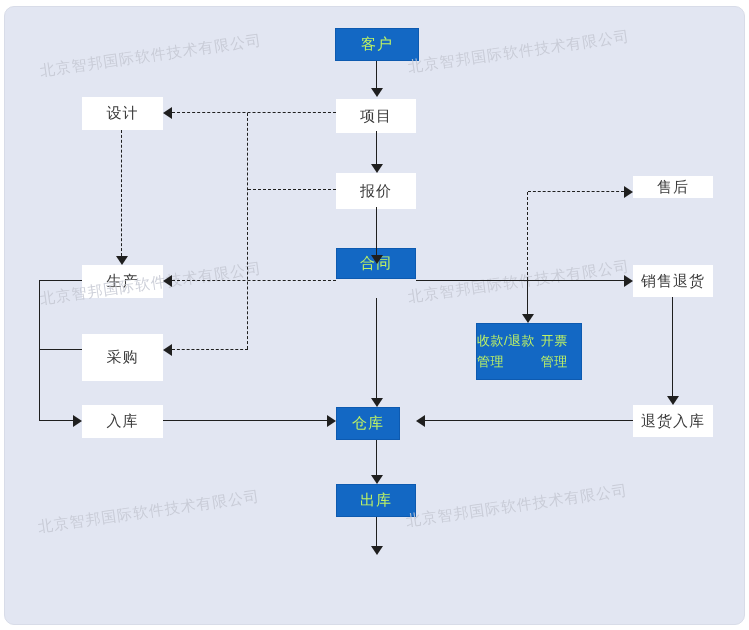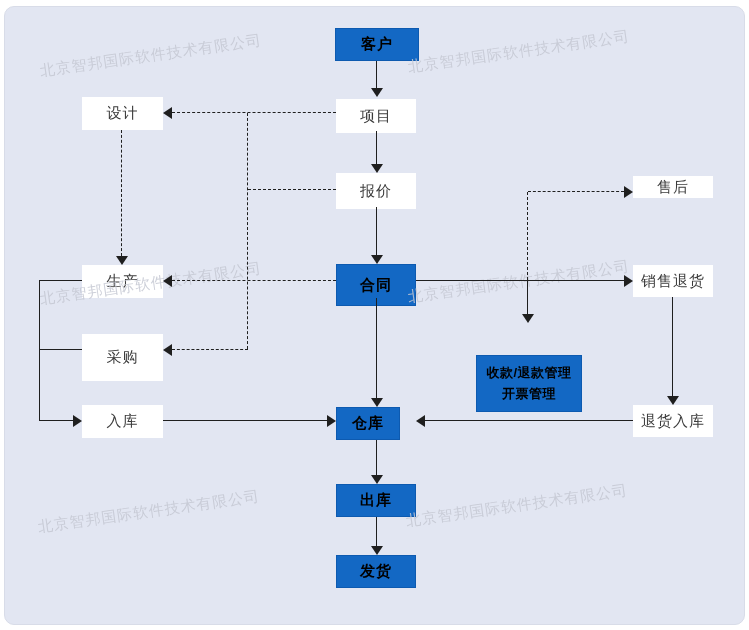--- a/index.html
+++ b/index.html
@@ -7,22 +7,22 @@
     --line:#1f1f1f; --wm:#c5c8d3; --text-dark:#3b3b3b;
   }
   *{box-sizing:border-box;margin:0;padding:0}
   html,body{width:749px;height:630px;background:#ffffff;font-family:"Liberation Sans", sans-serif;}
   #stage{position:relative;width:749px;height:630px;overflow:hidden;}
   .panel{position:absolute;left:4px;top:6px;right:4px;bottom:5px;background:var(--bg);
          border:1px solid var(--panel-border);border-radius:10px;}
   .node{position:absolute;display:flex;align-items:center;justify-content:center;
         font-size:15px;letter-spacing:1px;z-index:10;}
   .node.white{background:#ffffff;color:var(--text-dark);}
-  .node.blue{background:var(--blue);border:1px solid var(--blue-border);color:#000000;font-weight:bold;}
-  .node.multi{flex-direction:column;font-size:13px;line-height:1.55;letter-spacing:0.5px;margin-top:32px;}
+  .node.blue{background:var(--blue);border:1px solid var(--blue-border);color:#bef264;font-weight:normal;}
+  .node.multi{flex-direction:row;font-size:13px;line-height:1.55;letter-spacing:0.5px;}
   .lh{position:absolute;height:0;border-top:1.5px solid var(--line);z-index:20;}
   .lv{position:absolute;width:0;border-left:1.5px solid var(--line);z-index:20;}
   .dsh{border-top-style:dashed;}
   .dsv{border-left-style:dashed;}
   .ar{position:absolute;width:0;height:0;border:6px solid transparent;z-index:21;}
   .ar.r{border-left:9px solid var(--line);border-right:none;}
   .ar.l{border-right:9px solid var(--line);border-left:none;}
   .ar.d{border-top:9px solid var(--line);border-bottom:none;}
   .wm{position:absolute;white-space:nowrap;font-size:15px;letter-spacing:1px;
       color:var(--wm);opacity:.85;transform:rotate(-8deg);transform-origin:left center;z-index:15;}
@@ -36,24 +36,23 @@
   <div class="wm" style="left:40px;top:62px">北京智邦国际软件技术有限公司</div>
   <div class="wm" style="left:408px;top:58px">北京智邦国际软件技术有限公司</div>
   <div class="wm" style="left:40px;top:290px">北京智邦国际软件技术有限公司</div>
   <div class="wm" style="left:408px;top:288px">北京智邦国际软件技术有限公司</div>
   <div class="wm" style="left:38px;top:518px">北京智邦国际软件技术有限公司</div>
   <div class="wm" style="left:406px;top:512px">北京智邦国际软件技术有限公司</div>
 
   <div class="node blue" style="left:335px;top:28px;width:84px;height:33px">客户</div>
   <div class="node white" style="left:336px;top:99px;width:80px;height:34px">项目</div>
   <div class="node white" style="left:336px;top:173px;width:80px;height:36px">报价</div>
-  <div class="node blue" style="left:336px;top:264px;width:80px;height:42px">合同</div>
+  <div class="node blue" style="left:336px;top:248px;width:80px;height:31px">合同</div>
   <div class="node blue" style="left:336px;top:407px;width:64px;height:33px">仓库</div>
   <div class="node blue" style="left:336px;top:484px;width:80px;height:33px">出库</div>
-  <div class="node blue" style="left:336px;top:555px;width:80px;height:33px">发货</div>
 
   <div class="node white" style="left:82px;top:97px;width:81px;height:33px">设计</div>
   <div class="node white" style="left:82px;top:265px;width:81px;height:33px">生产</div>
   <div class="node white" style="left:82px;top:334px;width:81px;height:47px">采购</div>
   <div class="node white" style="left:82px;top:405px;width:81px;height:33px">入库</div>
 
   <div class="node white" style="left:633px;top:176px;width:80px;height:22px">售后</div>
   <div class="node white" style="left:633px;top:265px;width:80px;height:32px">销售退货</div>
   <div class="node blue multi" style="left:476px;top:323px;width:106px;height:57px">
     <span>收款/退款管理</span>

